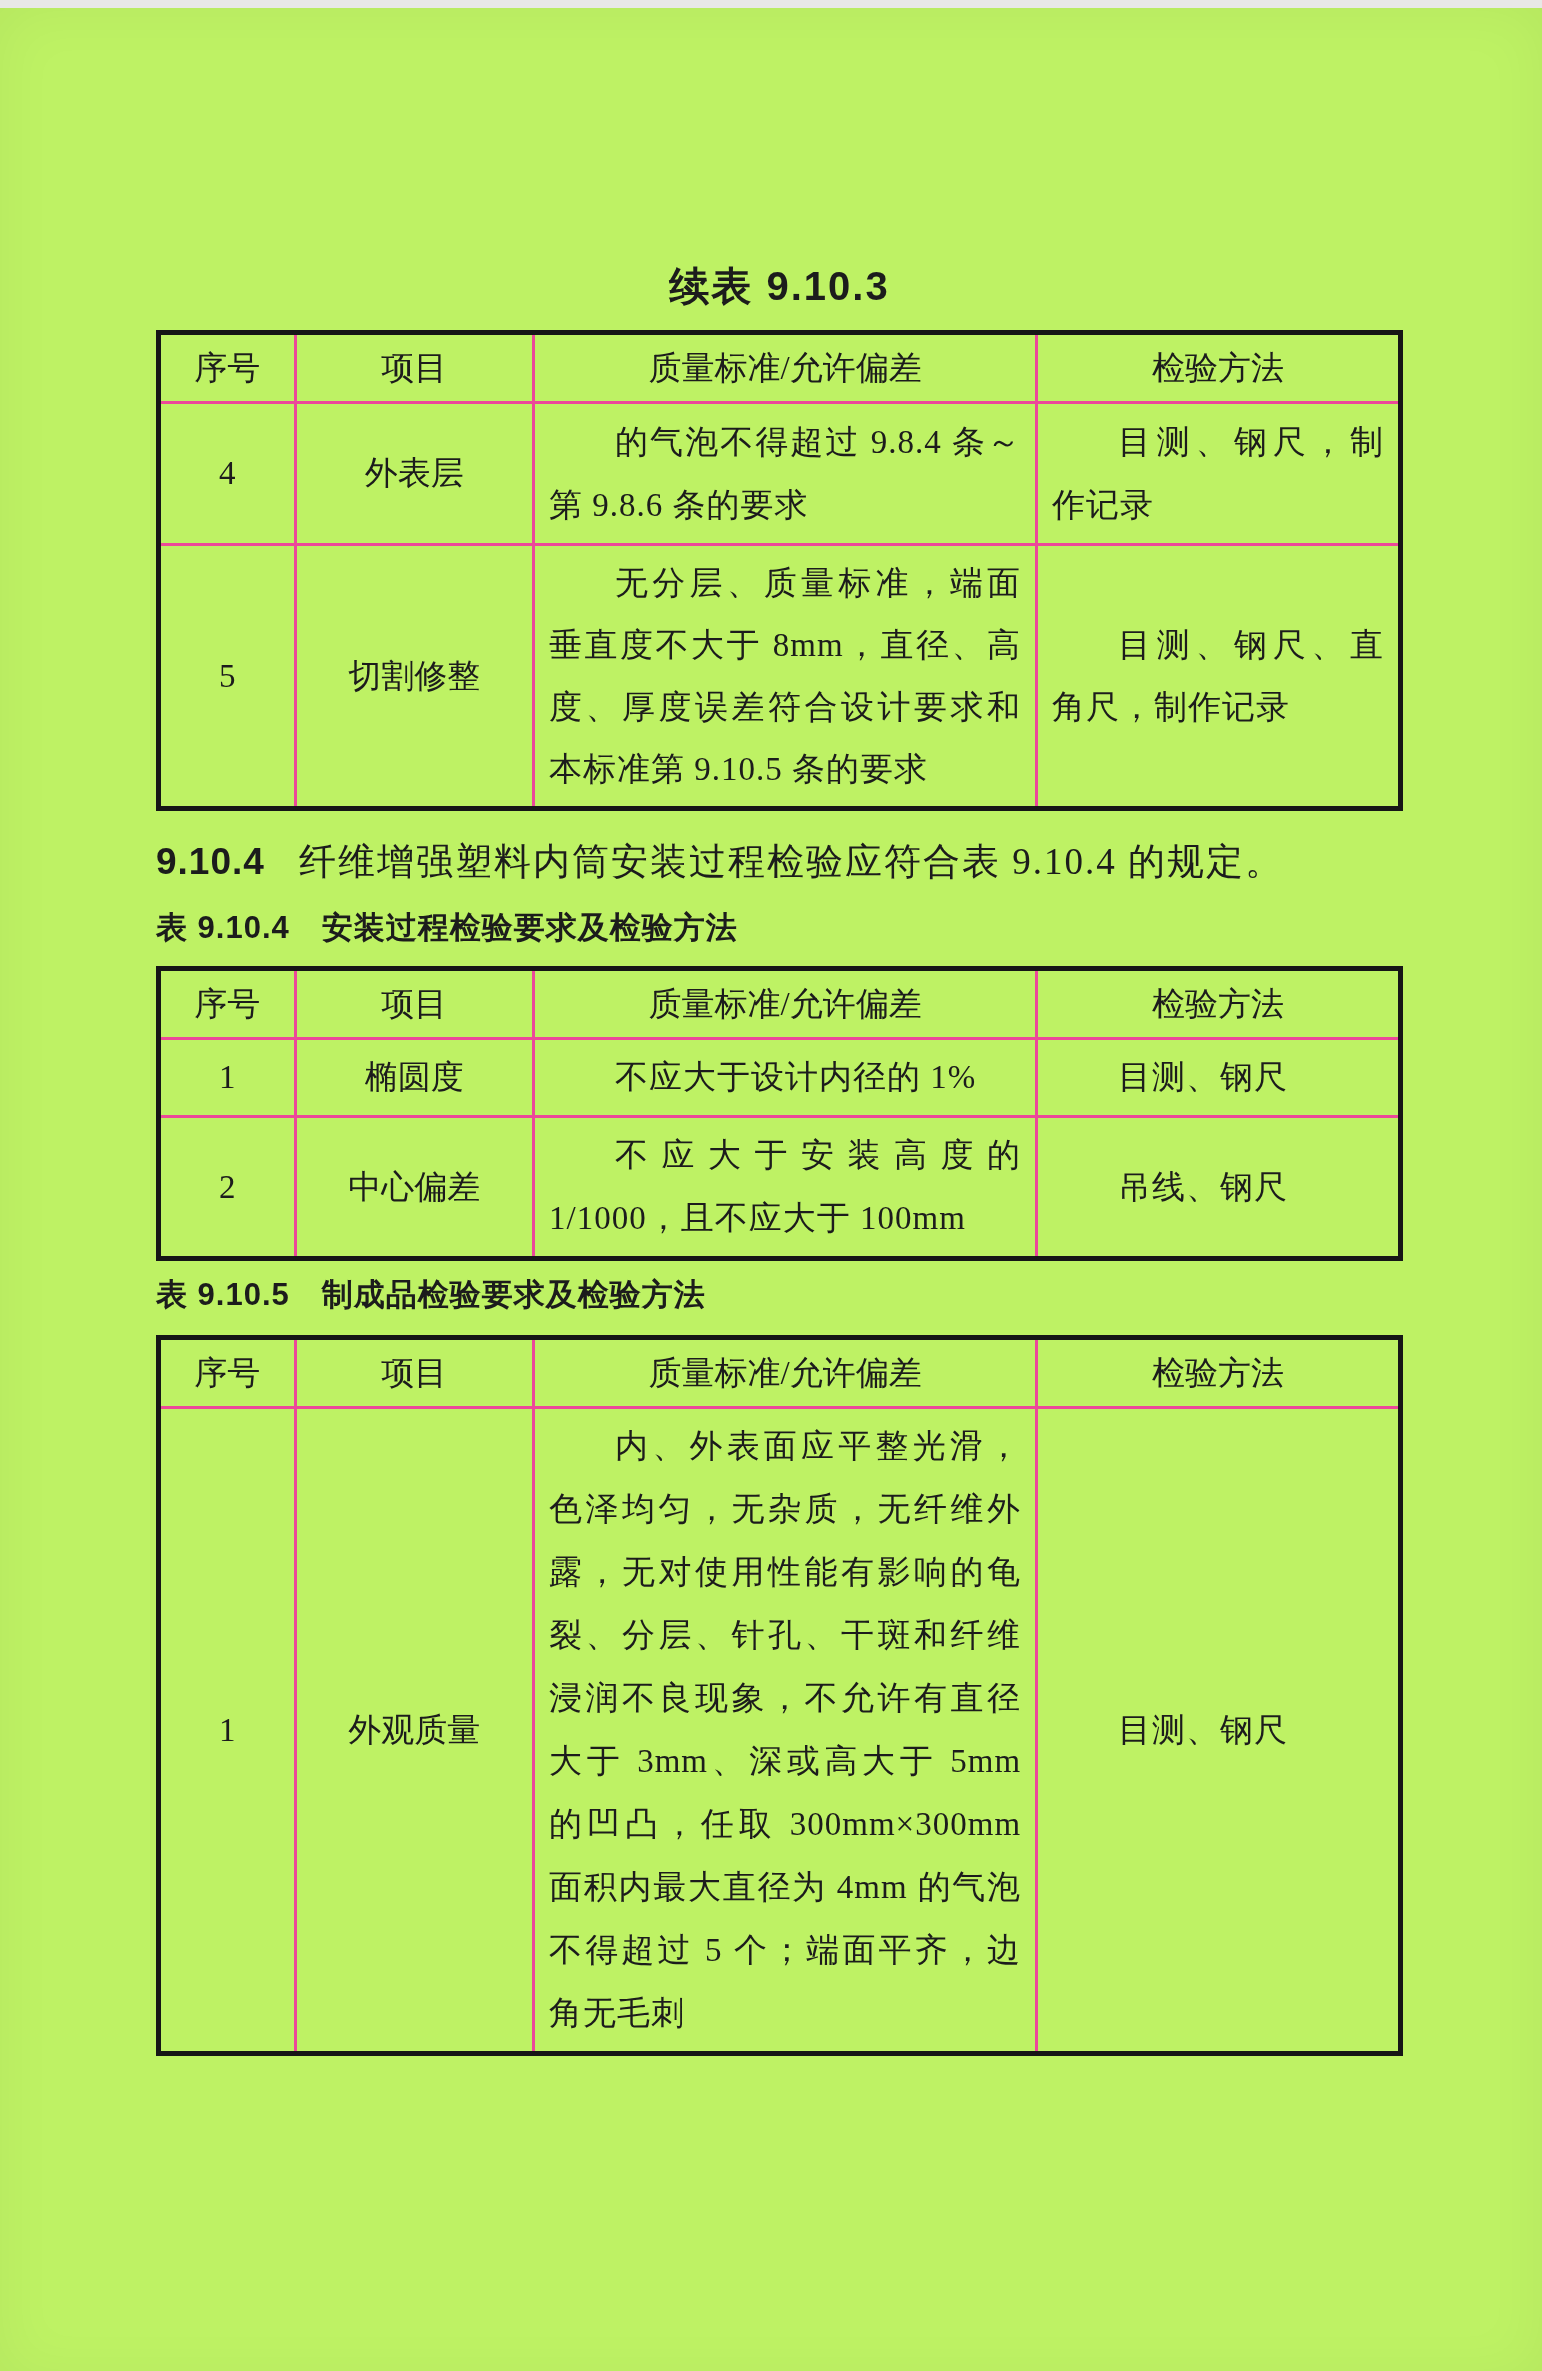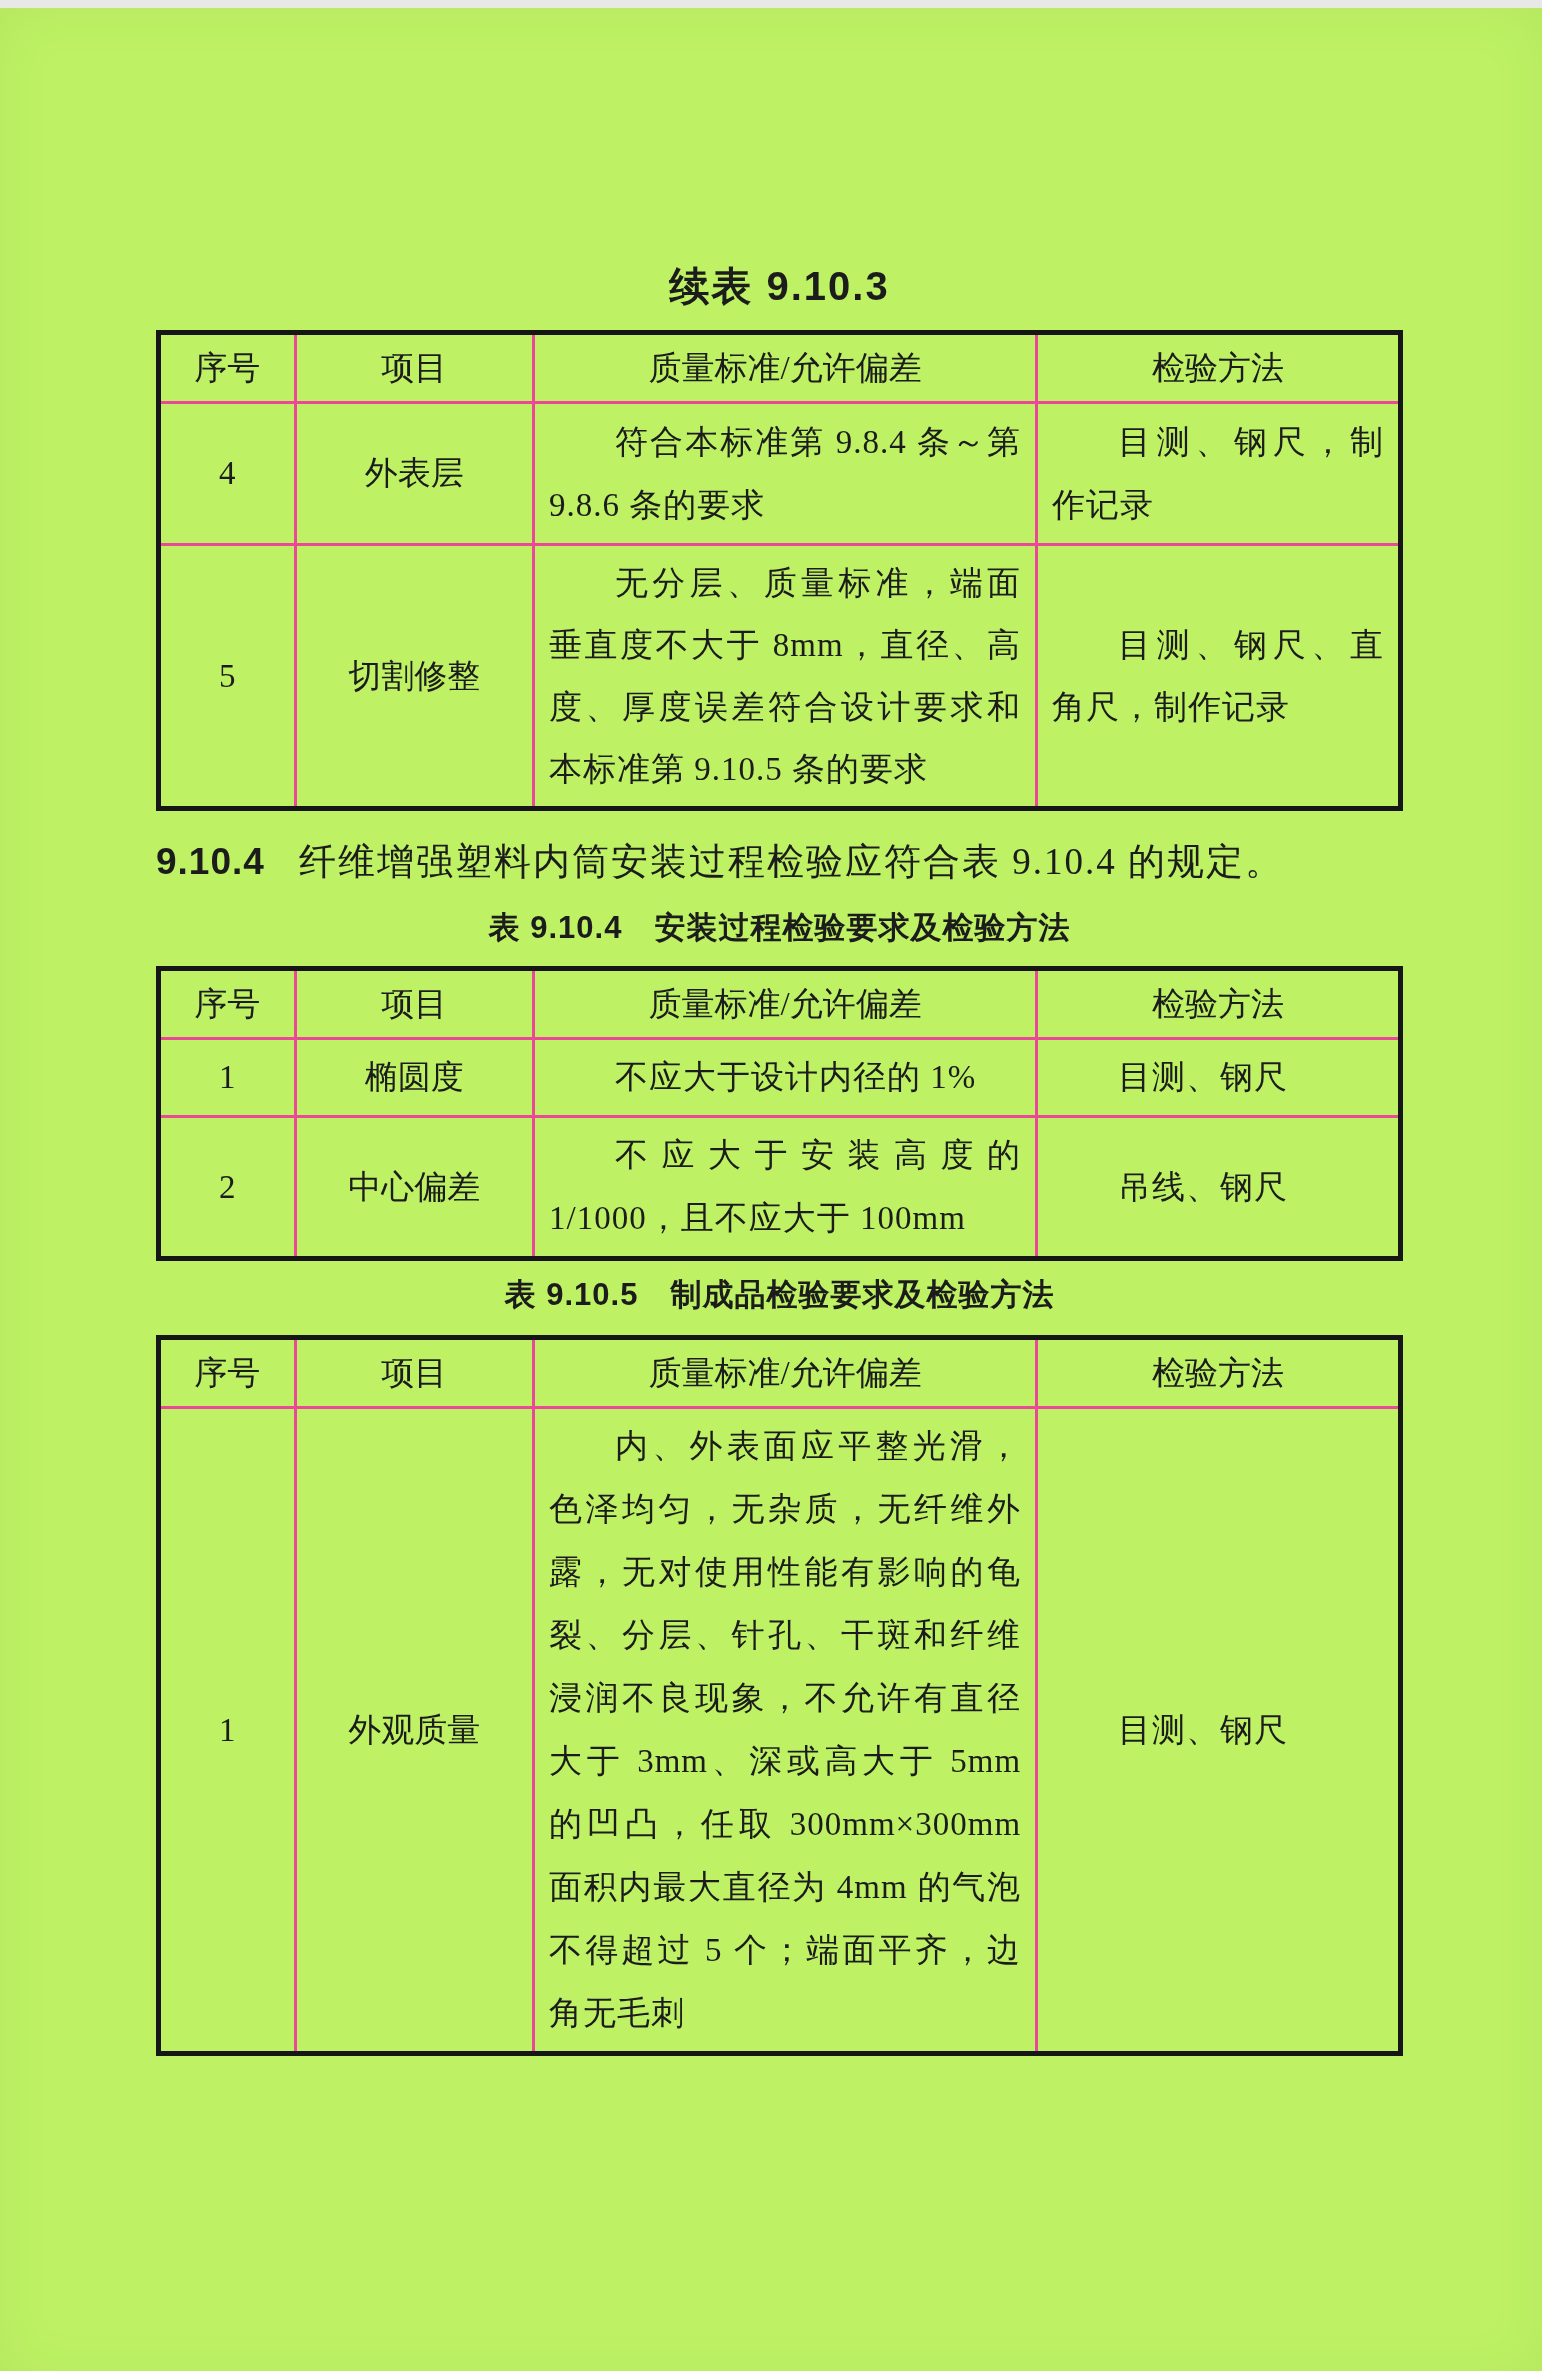--- a/index.html
+++ b/index.html
@@ -74,21 +74,21 @@
   }
   .clause .clause-no {
     font-family: "Liberation Sans", "DejaVu Sans", sans-serif;
     font-weight: bold;
     margin-right: 34px;
     letter-spacing: 1px;
   }
   .tbl-caption {
     margin-top: 10px;
     margin-bottom: 16px;
-    text-align: center;
+    text-align: left;
     font-family: "Liberation Sans", "DejaVu Sans", sans-serif;
     font-weight: bold;
     font-size: 31px;
     line-height: 44px;
     letter-spacing: 1px;
   }
   .t2-caption { margin-top: 12px; }
   .page-number {
     margin-top: 28px;
     text-align: right;
@@ -116,21 +116,21 @@
         <th>序号</th>
         <th>项目</th>
         <th>质量标准/允许偏差</th>
         <th>检验方法</th>
       </tr>
     </thead>
     <tbody>
       <tr class="r-a">
         <td class="cell-center">4</td>
         <td class="cell-center">外表层</td>
-        <td class="cell-para">符合本标准第 9.8.4 条～第 9.8.6 条的要求</td>
+        <td class="cell-para">的气泡不得超过 9.8.4 条～第 9.8.6 条的要求</td>
         <td class="cell-para">目测、钢尺，制作记录</td>
       </tr>
       <tr class="r-b">
         <td class="cell-center">5</td>
         <td class="cell-center">切割修整</td>
         <td class="cell-para">无分层、质量标准，端面垂直度不大于 8mm，直径、高度、厚度误差符合设计要求和本标准第 9.10.5 条的要求</td>
         <td class="cell-para">目测、钢尺、直角尺，制作记录</td>
       </tr>
     </tbody>
   </table>

